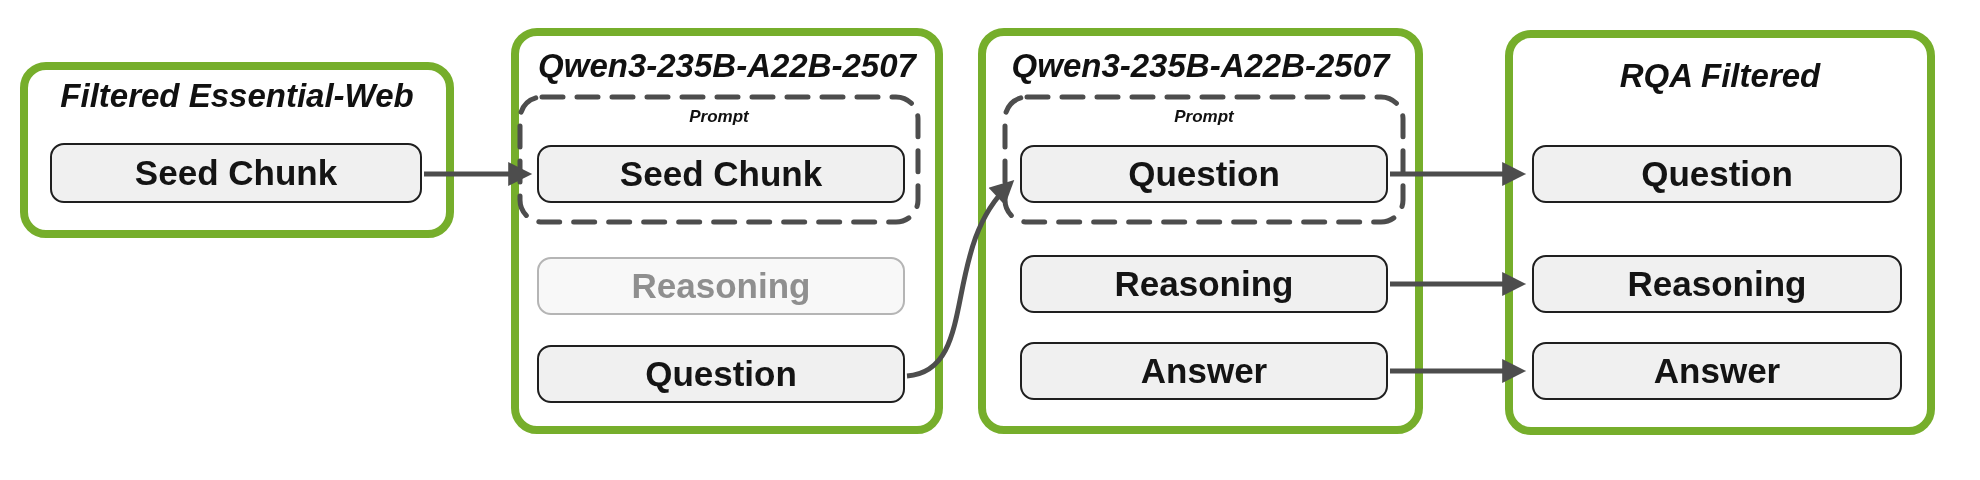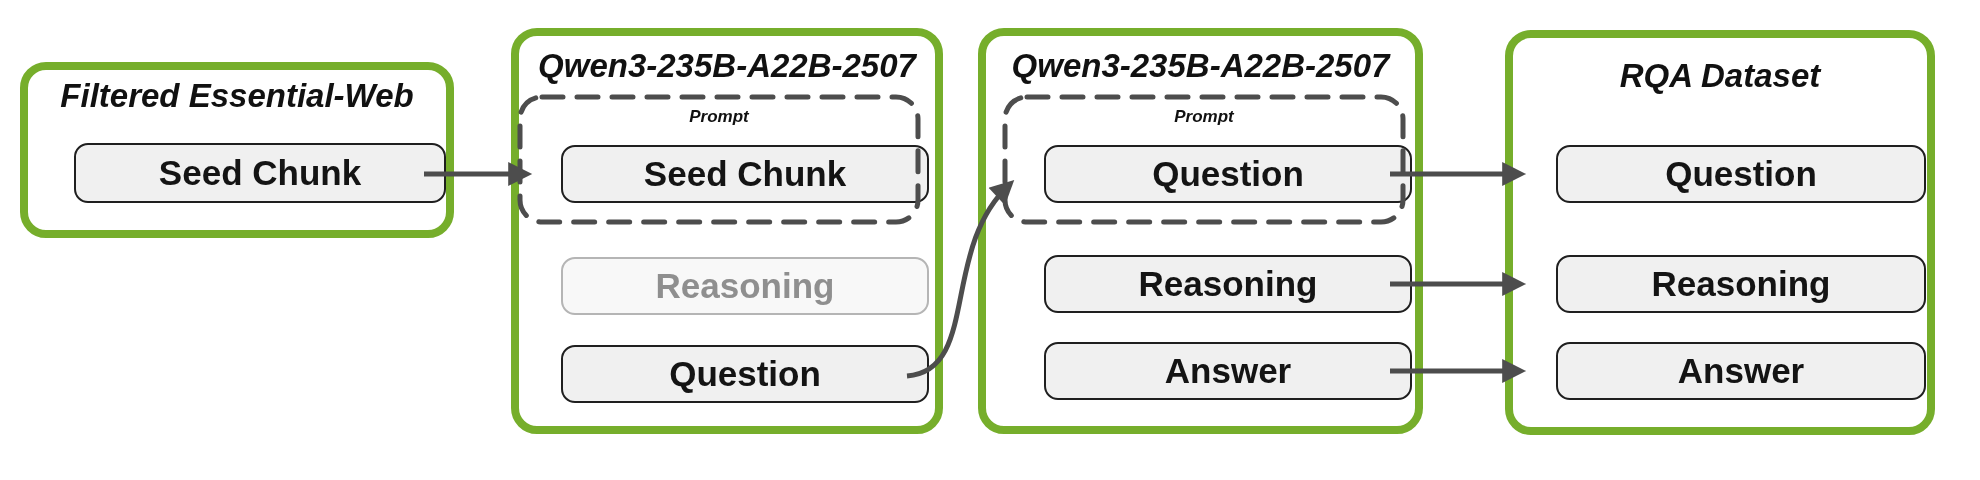--- a/index.html
+++ b/index.html
@@ -25,21 +25,20 @@
     color:var(--title_text,#111111);
   }
   .pill {
     position:absolute; box-sizing:border-box;
     background:var(--pill_fill,#f0f0f0);
     border:2px solid var(--pill_border,#1f1f1f);
     border-radius:14px;
     display:flex; align-items:center; justify-content:center;
     font-size:35px; color:var(--pill_text,#141414);
     white-space:nowrap;
-    margin-left:24px;
   }
   .pill.ghost {
     background:var(--ghost_fill,#f8f8f8);
     border-color:var(--ghost_border,#b5b5b5);
     color:var(--ghost_text,#8f8f8f);
   }
   svg.overlay {
     position:absolute; left:0; top:0; width:1980px; height:480px;
     z-index:10; pointer-events:none;
   }
@@ -80,21 +79,21 @@
     <span>Question</span>
   </div>
   <div class="pill" style="left:1020px; top:255px; width:368px; height:58px;">
     <span>Reasoning</span>
   </div>
   <div class="pill" style="left:1020px; top:342px; width:368px; height:58px;">
     <span>Answer</span>
   </div>
 
   <div class="group" style="left:1505px; top:30px; width:430px; height:405px;"></div>
-  <div class="group-title" style="left:1505px; top:58px; width:430px;">RQA Dataset</div>
+  <div class="group-title" style="left:1505px; top:58px; width:430px;">RQA Filtered</div>
   <div class="pill" style="left:1532px; top:145px; width:370px; height:58px;">
     <span>Question</span>
   </div>
   <div class="pill" style="left:1532px; top:255px; width:370px; height:58px;">
     <span>Reasoning</span>
   </div>
   <div class="pill" style="left:1532px; top:342px; width:370px; height:58px;">
     <span>Answer</span>
   </div>
 

